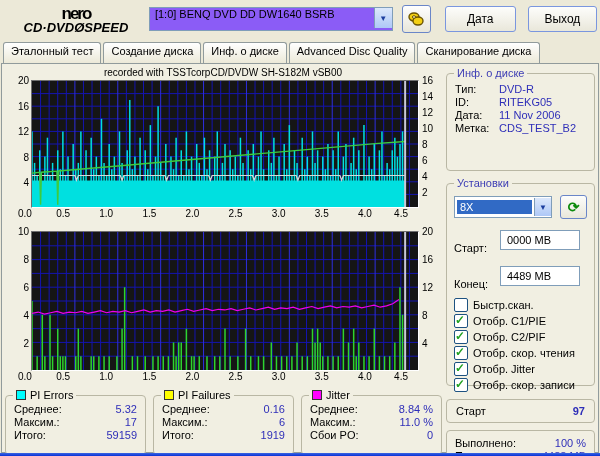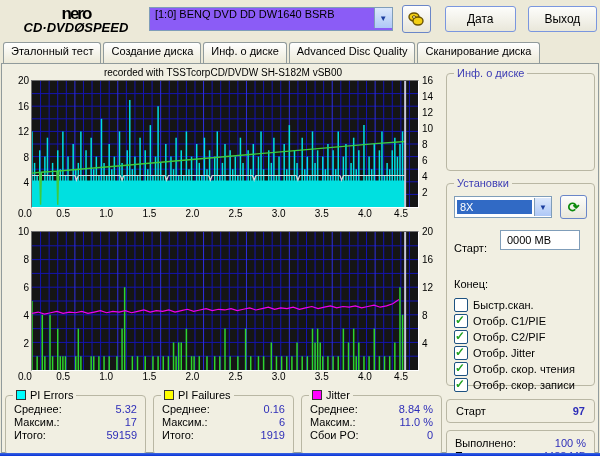--- a/index.html
+++ b/index.html
@@ -605,65 +605,88 @@
                   <span class="val">0</span>
                 </div>
               </div>
           </div>
         </div>
     </div>
 
     <div class="rightcol">
       <div class="gbox discinfo">
         <div class="gtitle">Инф. о диске</div>
+        <div>
+
+            <div class="irow">
+              <span class="lab">Тип:</span>
+              <span class="val">DVD-R</span>
+            </div>
+
+            <div class="irow">
+              <span class="lab">ID:</span>
+              <span class="val">RITEKG05</span>
+            </div>
+
+            <div class="irow">
+              <span class="lab">Дата:</span>
+              <span class="val">11 Nov 2006</span>
+            </div>
+
+            <div class="irow">
+              <span class="lab">Метка:</span>
+              <span class="val">CDS_TEST_B2</span>
+            </div>
+          </div>
       </div>
 
       <div class="gbox settings">
         <div class="gtitle">Установки</div>
         <div class="selrow">
           <div class="select">
             <div class="stxt">8X</div>
             <div class="arrow" style="width:16px;height:18px;background:linear-gradient(#dce8fb,#aec8f7);border-left:1px solid #7f9db9;display:flex;align-items:center;justify-content:center;color:#1c3e9e;font-size:8px;">▼</div>
           </div>
           <div class="refbtn">
               <span>⟳</span>
             </div>
         </div>
         <div class="fieldrow">
           <span class="flab">Старт:</span>
           <div class="input">0000 MB</div>
         </div>
         <div class="fieldrow">
           <span class="flab">Конец:</span>
+          <div class="input">4489 MB</div>
         </div>
         <div>
 
             <div class="cbrow">
               <span class="cb"></span>
               <span>Быстр.скан.</span>
             </div>
 
             <div class="cbrow">
               <span class="cb checked"></span>
               <span>Отобр. C1/PIE</span>
             </div>
 
             <div class="cbrow">
               <span class="cb checked"></span>
               <span>Отобр. C2/PIF</span>
             </div>
 
             <div class="cbrow">
               <span class="cb checked"></span>
-              <span>Отобр. Jitter</span>
+              <span>Отобр. скор. чтения</span>
             </div>
 
             <div class="cbrow">
               <span class="cb checked"></span>
-              <span>Отобр. скор. чтения</span>
+              <span>Отобр. Jitter</span>
             </div>
 
             <div class="cbrow">
               <span class="cb checked"></span>
               <span>Отобр. скор. записи</span>
             </div>
           </div>
       </div>
 
       <div class="gbox indexbox">

